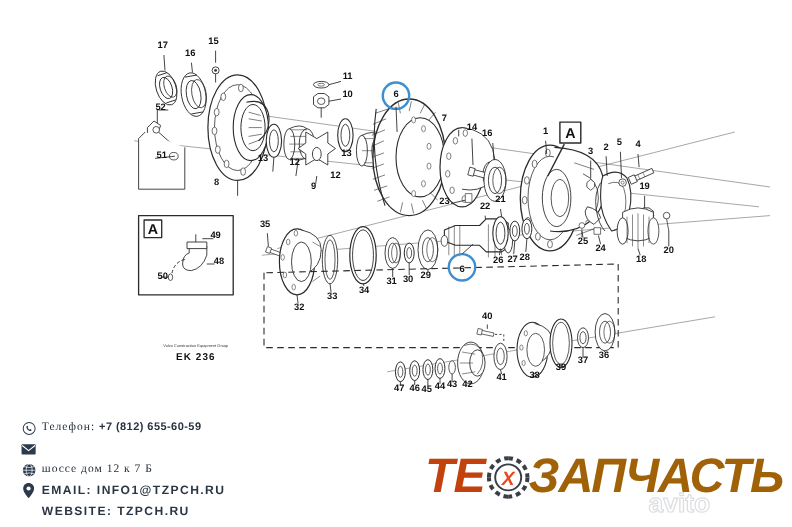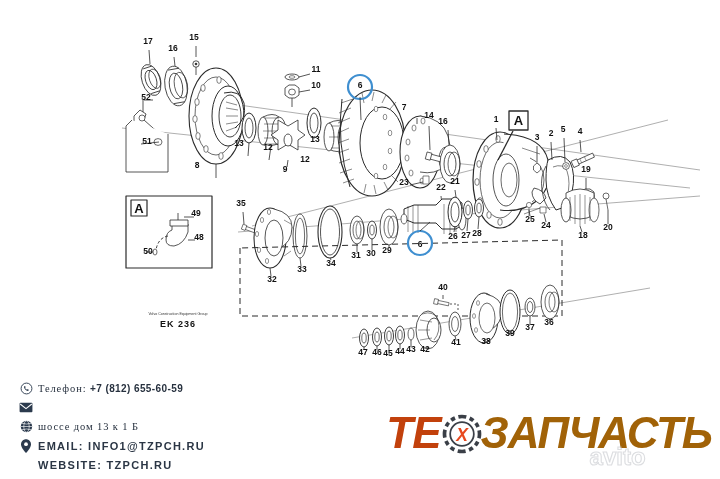--- a/index.html
+++ b/index.html
@@ -7,21 +7,21 @@
        font-family:"Liberation Sans", sans-serif;color:#1d2433;}
 
   
   #diagram{position:absolute;left:0;top:0;width:720px;height:368px;background:#fff;}
   #diagram svg{display:block;}
 
   
   #footer{position:absolute;left:0;top:368px;width:720px;height:111px;background:#fff;}
 
   .contact{position:absolute;left:14px;top:12px;width:340px;}
-  .c-row{display:flex;align-items:center;margin-bottom:2px;height:17px;}
+  .c-row{display:flex;align-items:flex-end;margin-bottom:2px;height:17px;}
   .c-ico{width:24px;min-width:24px;height:16px;display:flex;align-items:center;justify-content:center;color:#2b3a4d;}
   .c-ico svg{display:block;}
   .c-txt{font-family:"Liberation Serif", serif;font-size:10.5px;letter-spacing:.9px;
          color:#27313f;white-space:nowrap;line-height:16px;}
   .c-txt b{font-family:"Liberation Sans",sans-serif;font-weight:bold;letter-spacing:.4px;font-size:10px;}
   .c-mono{font-family:"Liberation Sans", sans-serif;font-weight:bold;font-size:11px;
           letter-spacing:1.3px;color:#2b3645;line-height:16px;white-space:nowrap;}
 
   
   #logo{position:absolute;right:8px;top:36px;height:58px;display:flex;align-items:center;}
@@ -612,21 +612,21 @@
         <svg width="13" height="13" viewBox="0 0 24 24" fill="#2b3a4d">
           <circle cx="12" cy="12" r="10.5"></circle>
           <g stroke="#fff" stroke-width="1.2" fill="none">
             <ellipse cx="12" cy="12" rx="5" ry="10.5"></ellipse>
             <line x1="1.5" y1="12" x2="22.5" y2="12"></line>
             <path d="M3.5 6 Q12 9 20.5 6"></path>
               <path d="M3.5 18 Q12 15 20.5 18"></path>
           </g>
         </svg>
       </span>
-      <span class="c-txt">шоссе дом 13 к 1 Б</span>
+      <span class="c-txt">шоссе дом 12 к 7 Б</span>
     </div>
 
     <div class="c-row">
       <span class="c-ico">
         <svg width="10" height="14" viewBox="0 0 16 22" fill="#2b3a4d">
           <path d="M8 0C3.6 0 0 3.6 0 8c0 6 8 14 8 14s8-8 8-14c0-4.4-3.6-8-8-8z"></path>
           <circle cx="8" cy="8" r="3" fill="#fff"></circle>
         </svg>
       </span>
       <span class="c-mono">EMAIL: INFO1@TZPCH.RU</span>

